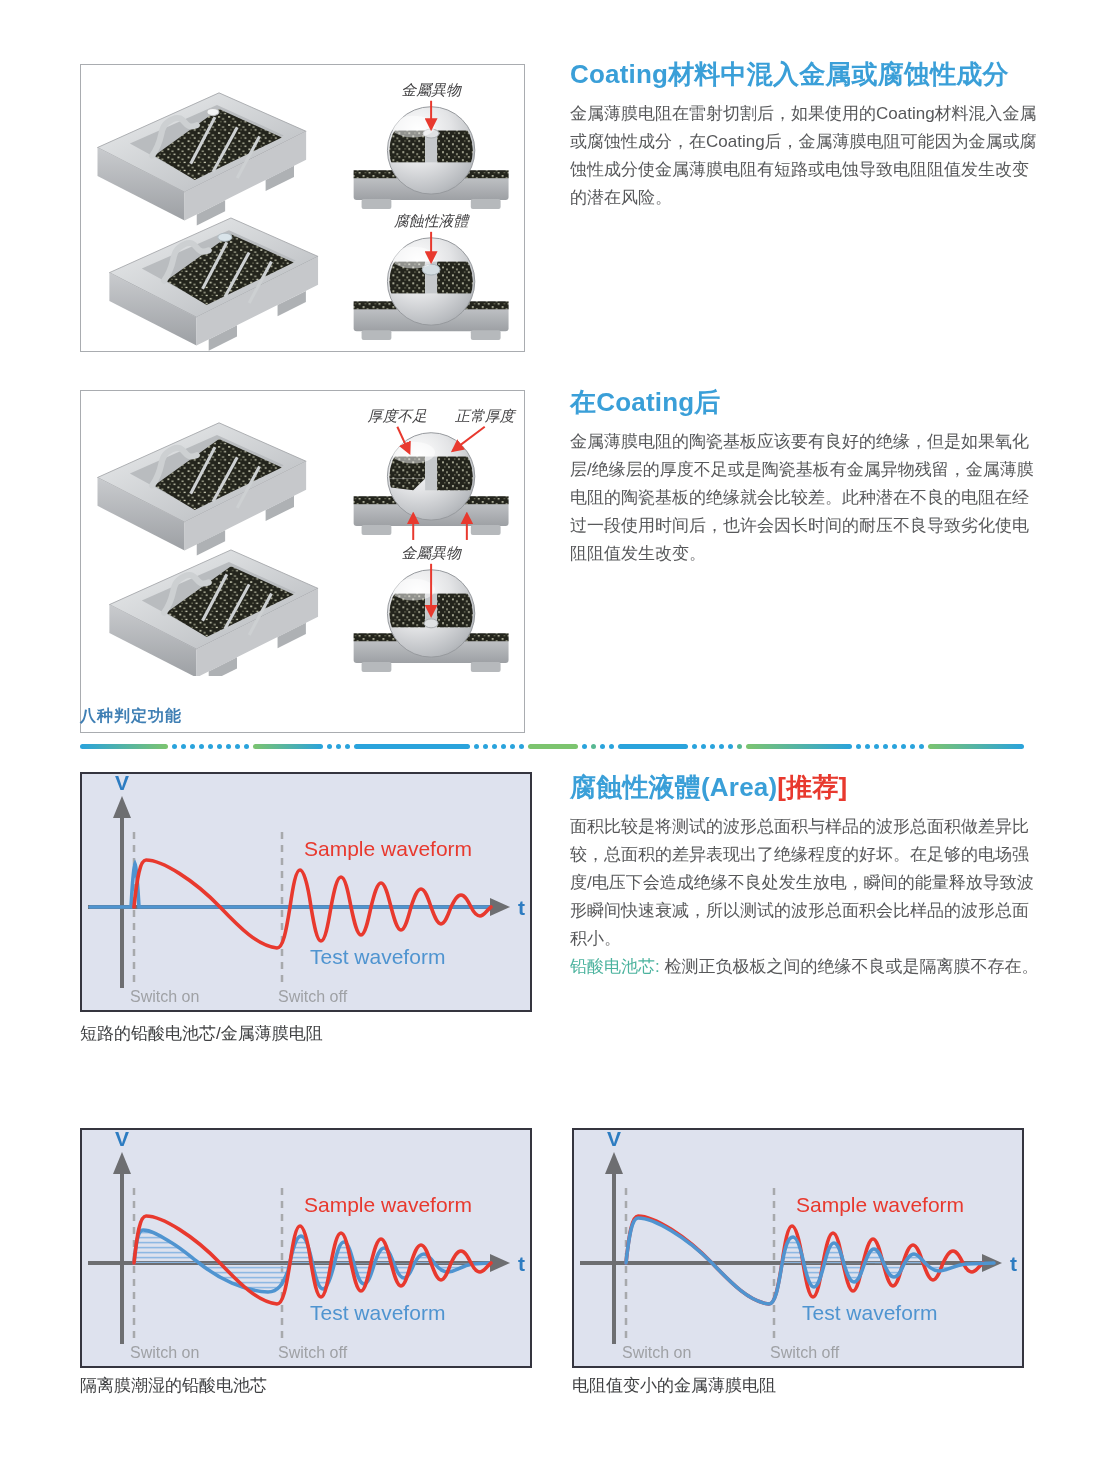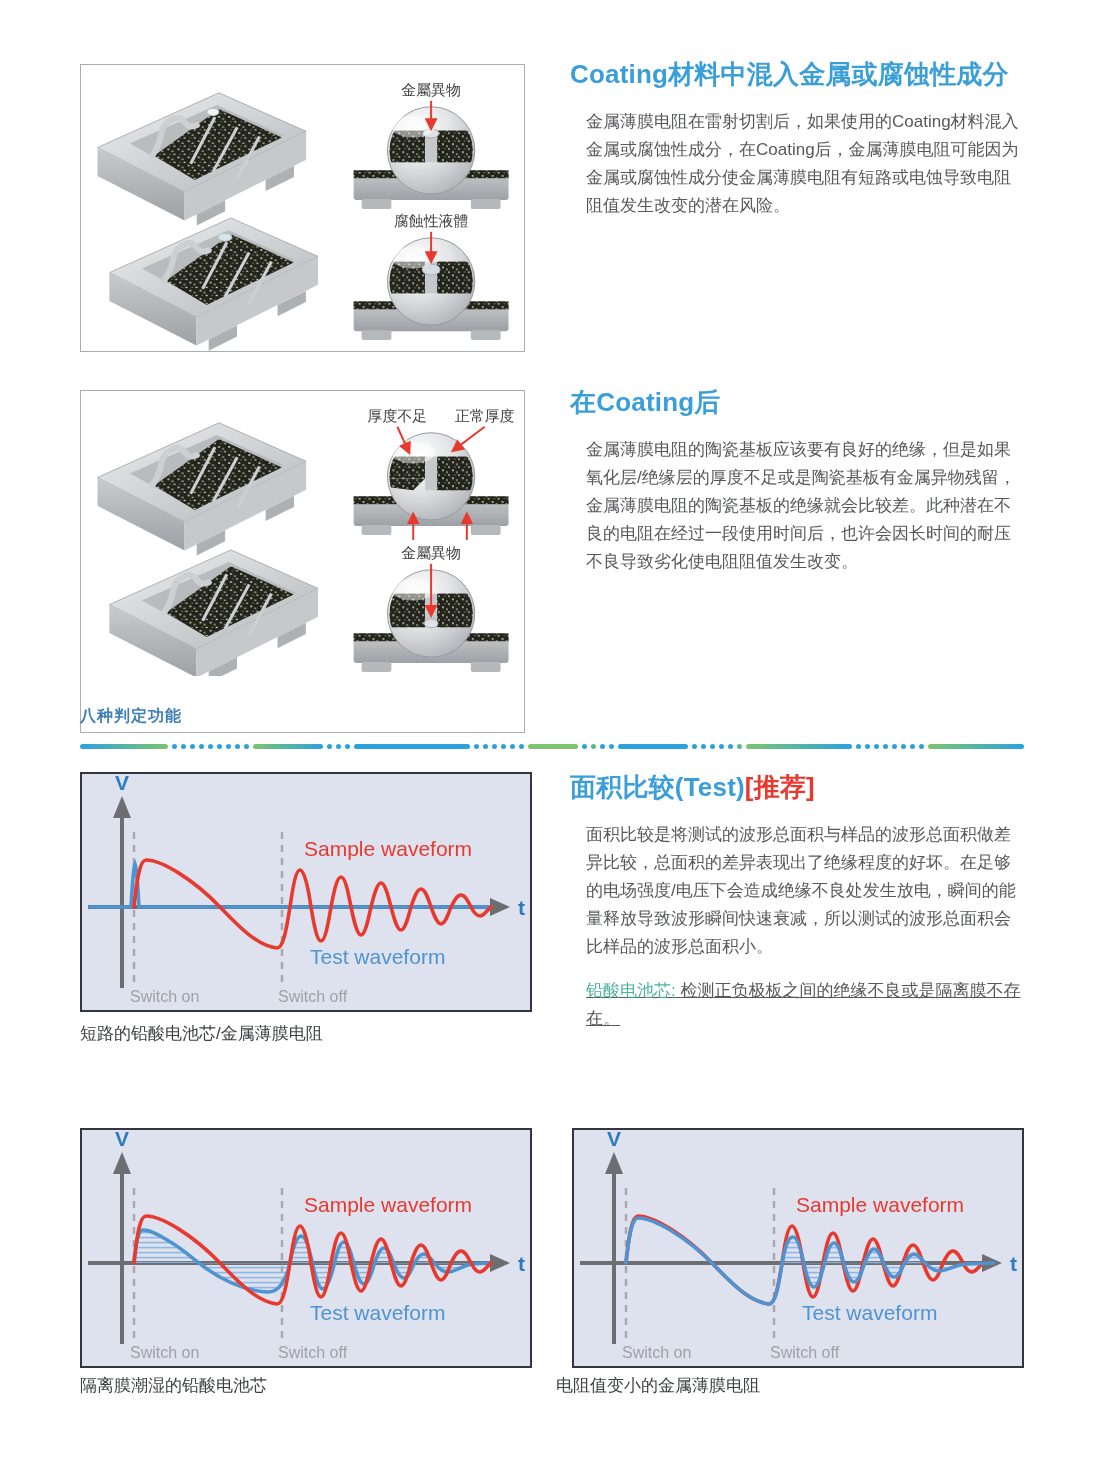--- a/index.html
+++ b/index.html
@@ -1,23 +1,23 @@
 <!DOCTYPE html>
 <html><head>
 <meta charset="utf-8">
 <style>
   html,body{margin:0;padding:0;background:#ffffff;}
   .page{position:relative;width:1102px;height:1470px;background:#ffffff;overflow:hidden;
         font-family:"Liberation Sans","DejaVu Sans",sans-serif;}
-  .fig-panel{position:absolute;background:#ffffff;border:1px solid #a9acb0;box-sizing:border-box;}
+  .fig-panel{position:absolute;background:#ffffff;border:1px solid #a9acb0;box-sizing:border-box;font-style:italic;}
   .text-block{position:absolute;}
   .text-block h2{margin:0 0 8px 0;font-size:26px;font-weight:600;color:#3a9fd8;letter-spacing:.2px;}
-  .text-block p{margin:16px;font-size:17px;line-height:28px;color:#57585a;}
+  .text-block p{margin:0;font-size:17px;line-height:28px;color:#57585a;}
   .tag-red{color:#e8392e;}
-  .note{font-size:17px;line-height:28px;color:#57585a;margin:0;text-decoration:underline;}
+  .note{font-size:17px;line-height:28px;color:#57585a;margin:0;}
   .note .term{color:#4cb39e;}
   .sec-title{position:absolute;left:80px;top:706px;font-size:16px;font-weight:600;color:#3f7fb4;letter-spacing:1px;}
   .dv{position:absolute;left:80px;top:743px;width:952px;height:6px;display:flex;align-items:center;gap:4px;overflow:hidden;}
   .dvb{height:5px;border-radius:3px;flex:0 0 auto;}
   .dvd{width:5px;height:5px;border-radius:50%;background:#2aa3dc;flex:0 0 auto;}
   .dvd.g{background:#58b892;}
   .g-bg{background:linear-gradient(90deg,#2aa3dc,#7cc46f);}
   .g-gb{background:linear-gradient(90deg,#7cc46f,#2aa3dc);}
   .g-b{background:#2aa3dc;}
   .g-g{background:#7cc46f;}
@@ -260,21 +260,21 @@
       <text class="wf-vt" x="436" y="141">t</text>
       <text class="wf-sample" x="222" y="82">Sample waveform</text>
       <text class="wf-test" x="228" y="190">Test waveform</text>
       <text class="wf-sw" x="48" y="228">Switch on</text>
       <text class="wf-sw" x="196" y="228">Switch off</text>
     </svg>
   </div>
   <div class="caption" style="left:80px;top:1022px">短路的铅酸电池芯/金属薄膜电阻</div>
 
   <div class="text-block" style="left:570px;top:770px;width:472px">
-    <h2><span>面积比较(Test)</span><span class="tag-red">[推荐]</span></h2>
+    <h2><span>腐蝕性液體(Area)</span><span class="tag-red">[推荐]</span></h2>
     <p>面积比较是将测试的波形总面积与样品的波形总面积做差异比较，总面积的差异表现出了绝缘程度的好坏。在足够的电场强度/电压下会造成绝缘不良处发生放电，瞬间的能量释放导致波形瞬间快速衰减，所以测试的波形总面积会比样品的波形总面积小。</p>
     <p class="note"><span class="term">铅酸电池芯:</span><span> 检测正负极板之间的绝缘不良或是隔离膜不存在。</span></p>
   </div>
 
   <div class="wf-panel" style="left:80px;top:1128px">
     <svg viewBox="0 0 448 236" width="448" height="236">
       <line class="wf-dash" x1="52" y1="58" x2="52" y2="214"></line>
       <line class="wf-dash" x1="200" y1="58" x2="200" y2="214"></line>
       <line class="wf-axis" x1="6" y1="133" x2="410" y2="133"></line>
       <polygon points="408,124 428,133 408,142" fill="#6d6e71"></polygon>
@@ -305,15 +305,15 @@
       <path class="wf-red" d="M52,133 C55,104 58,86 64,86 C80,86 112,106 138,133 C158,154 176,172 195,174 C201,174 204,158 208,133 C211,112 214,96 218,96 C222,96 226,112 229,133 C232,151 235,167 239,167 C243,167 246,151 249,133 C252,117 255,103 259,103 C263,103 266,117 269,133 C272,147 275,161 279,161 C283,161 286,147 289,133 C292,121 295,109 299,109 C303,109 306,121 309,133 C312,144 315,156 319,156 C323,156 326,144 329,133 C332,124 335,115 339,115 C343,115 346,124 349,133 C352,141 355,150 359,150 C363,150 366,141 369,133 C372,127 375,121 379,121 C383,121 386,127 389,133 C391,137 394,142 398,142 C402,142 405,136 409,133"></path>
       <path class="wf-blue" d="M52,133 C55,105 58,88 64,88 C80,88 112,107 138,133 C158,154 176,172 195,174 C201,174 204,159 208,134 C211,117 214,107 219,107 C223,107 227,120 230,134 C233,147 236,157 240,157 C244,157 247,146 250,135 C253,123 256,113 260,113 C264,113 267,123 270,134 C273,144 276,152 280,152 C284,152 287,144 290,135 C293,127 296,119 300,119 C304,119 307,127 310,134 C313,141 316,147 320,147 C324,147 327,141 330,134 C333,129 336,124 340,124 C344,124 348,130 352,134 C356,138 360,141 365,141 C372,141 381,135 392,134 L420,133"></path>
       <text class="wf-vt" x="40" y="16" text-anchor="middle">V</text>
       <text class="wf-vt" x="436" y="141">t</text>
       <text class="wf-sample" x="222" y="82">Sample waveform</text>
       <text class="wf-test" x="228" y="190">Test waveform</text>
       <text class="wf-sw" x="48" y="228">Switch on</text>
       <text class="wf-sw" x="196" y="228">Switch off</text>
     </svg>
   </div>
-  <div class="caption" style="left:556px;top:1374px">电阻值变小的金属薄膜电阻</div>
+  <div class="caption" style="left:572px;top:1374px">电阻值变小的金属薄膜电阻</div>
 
 </div>
 
 </body></html>

